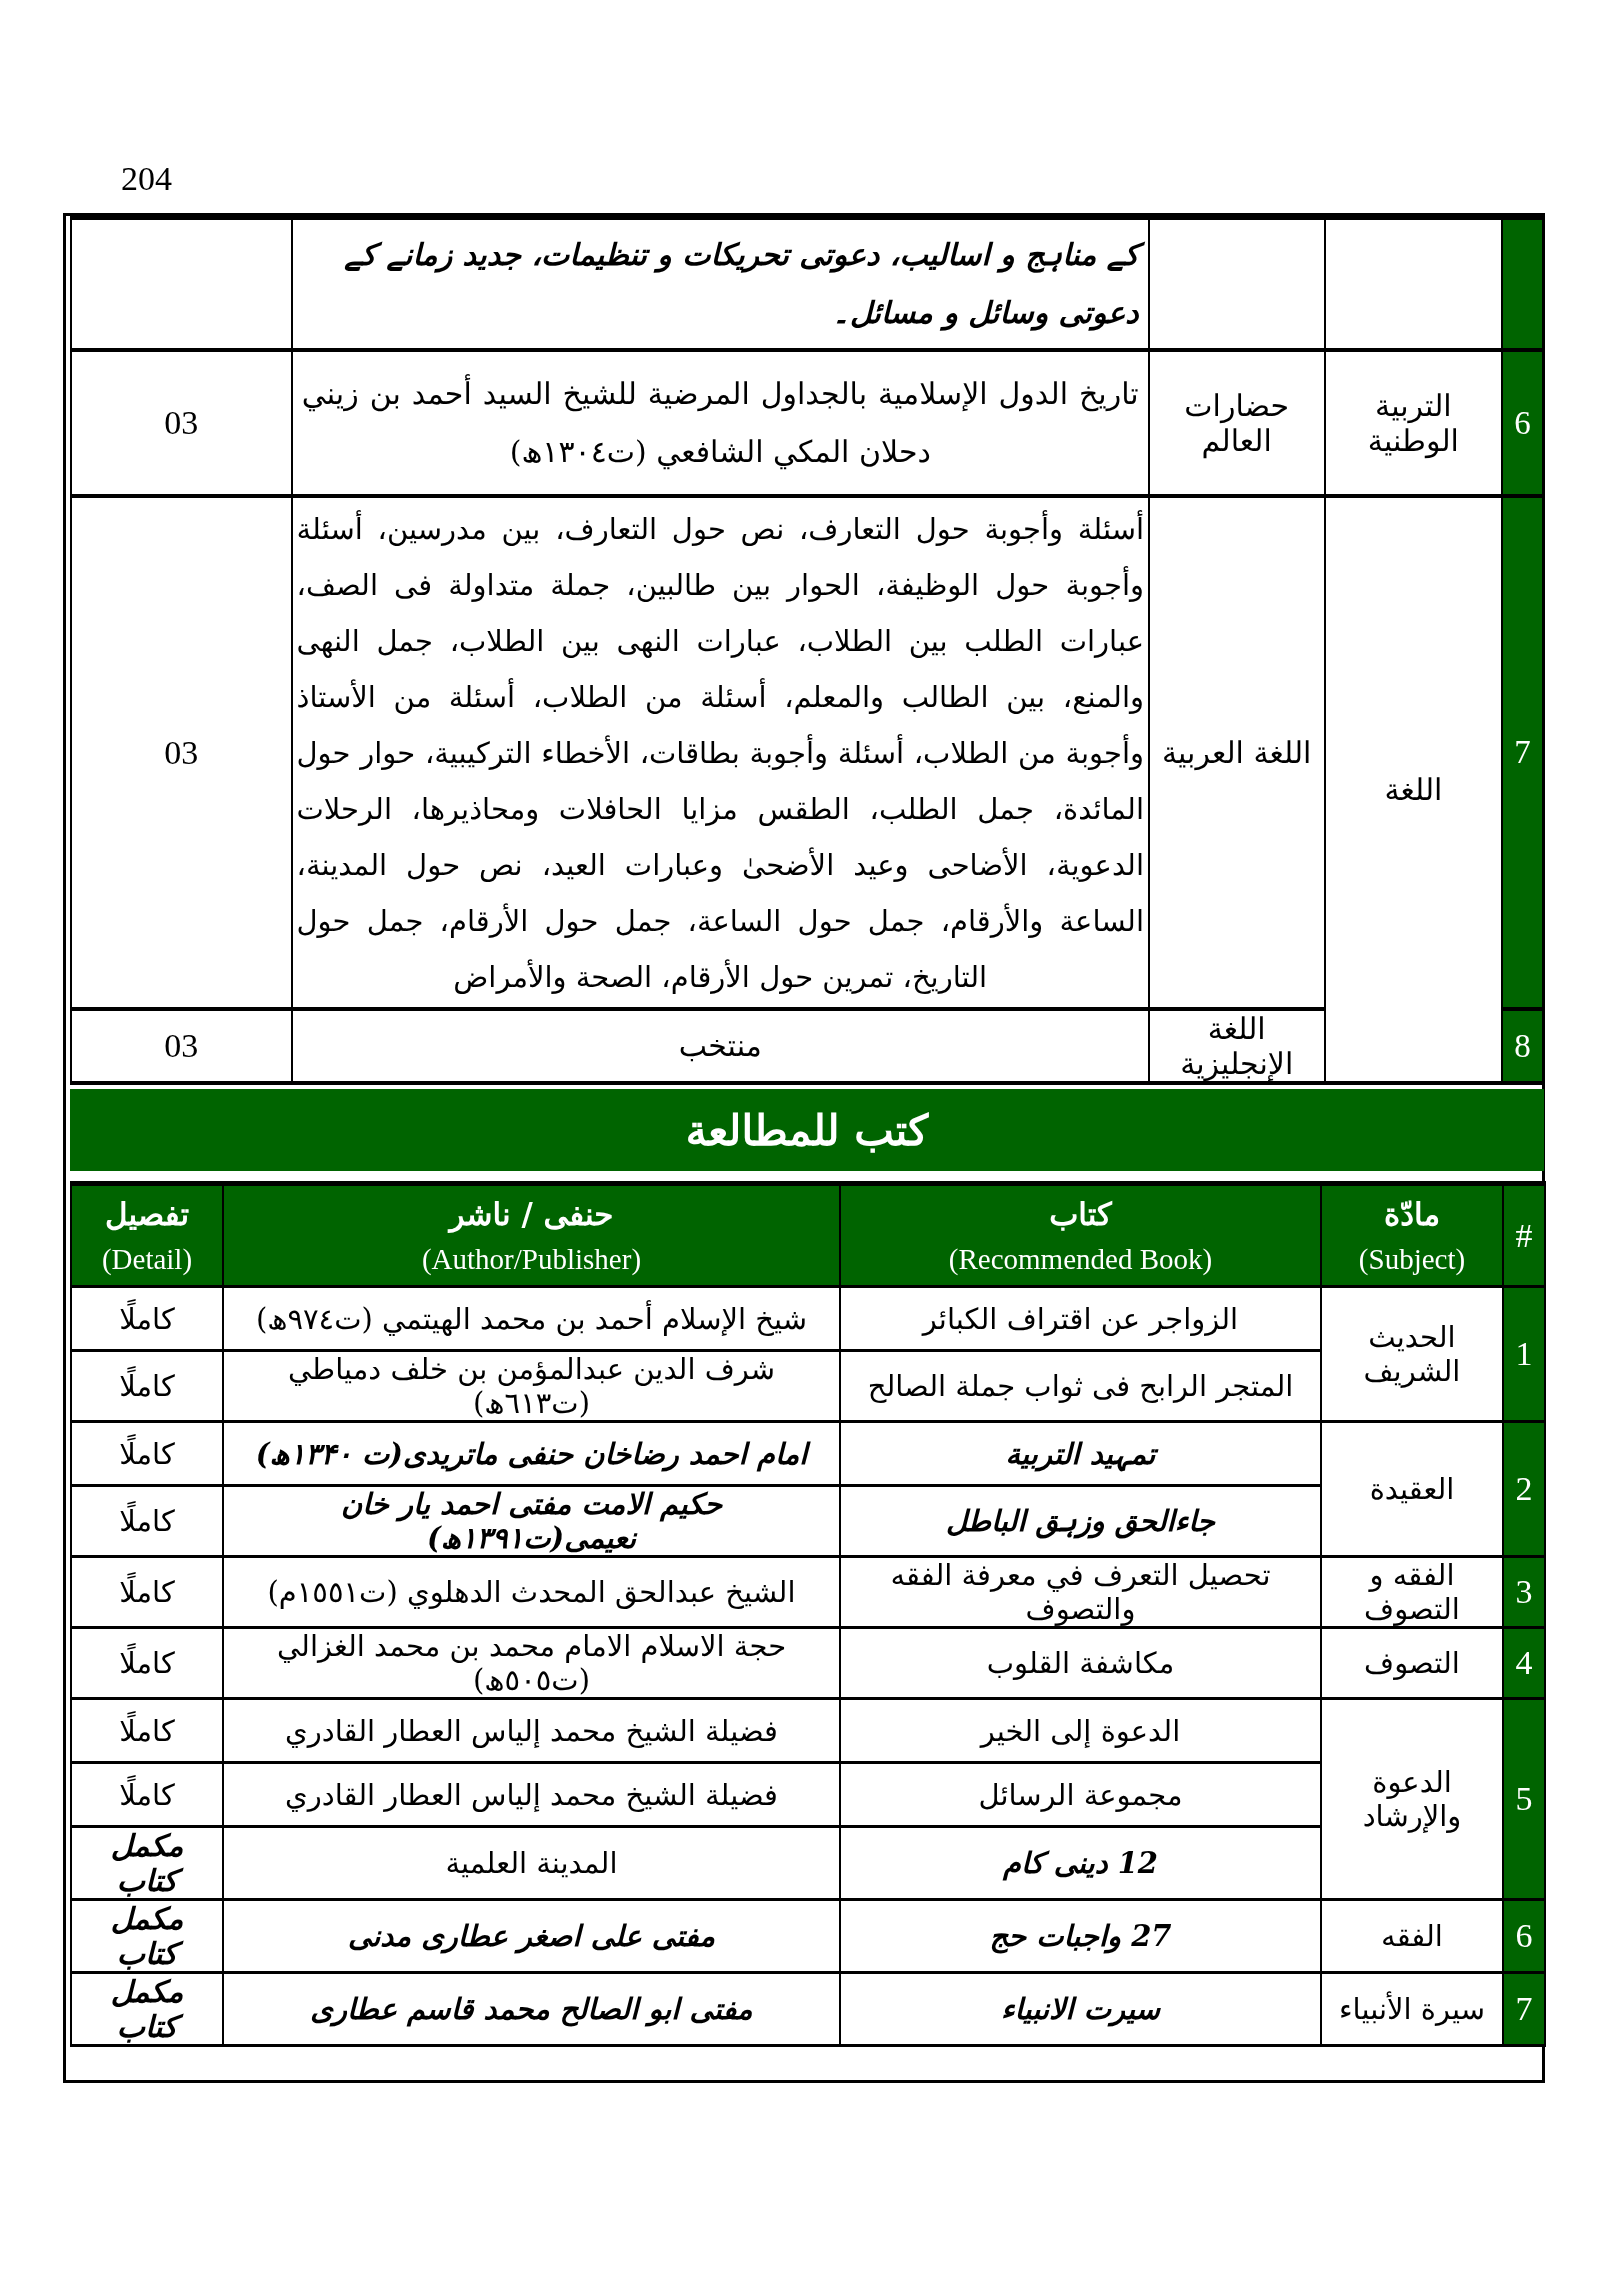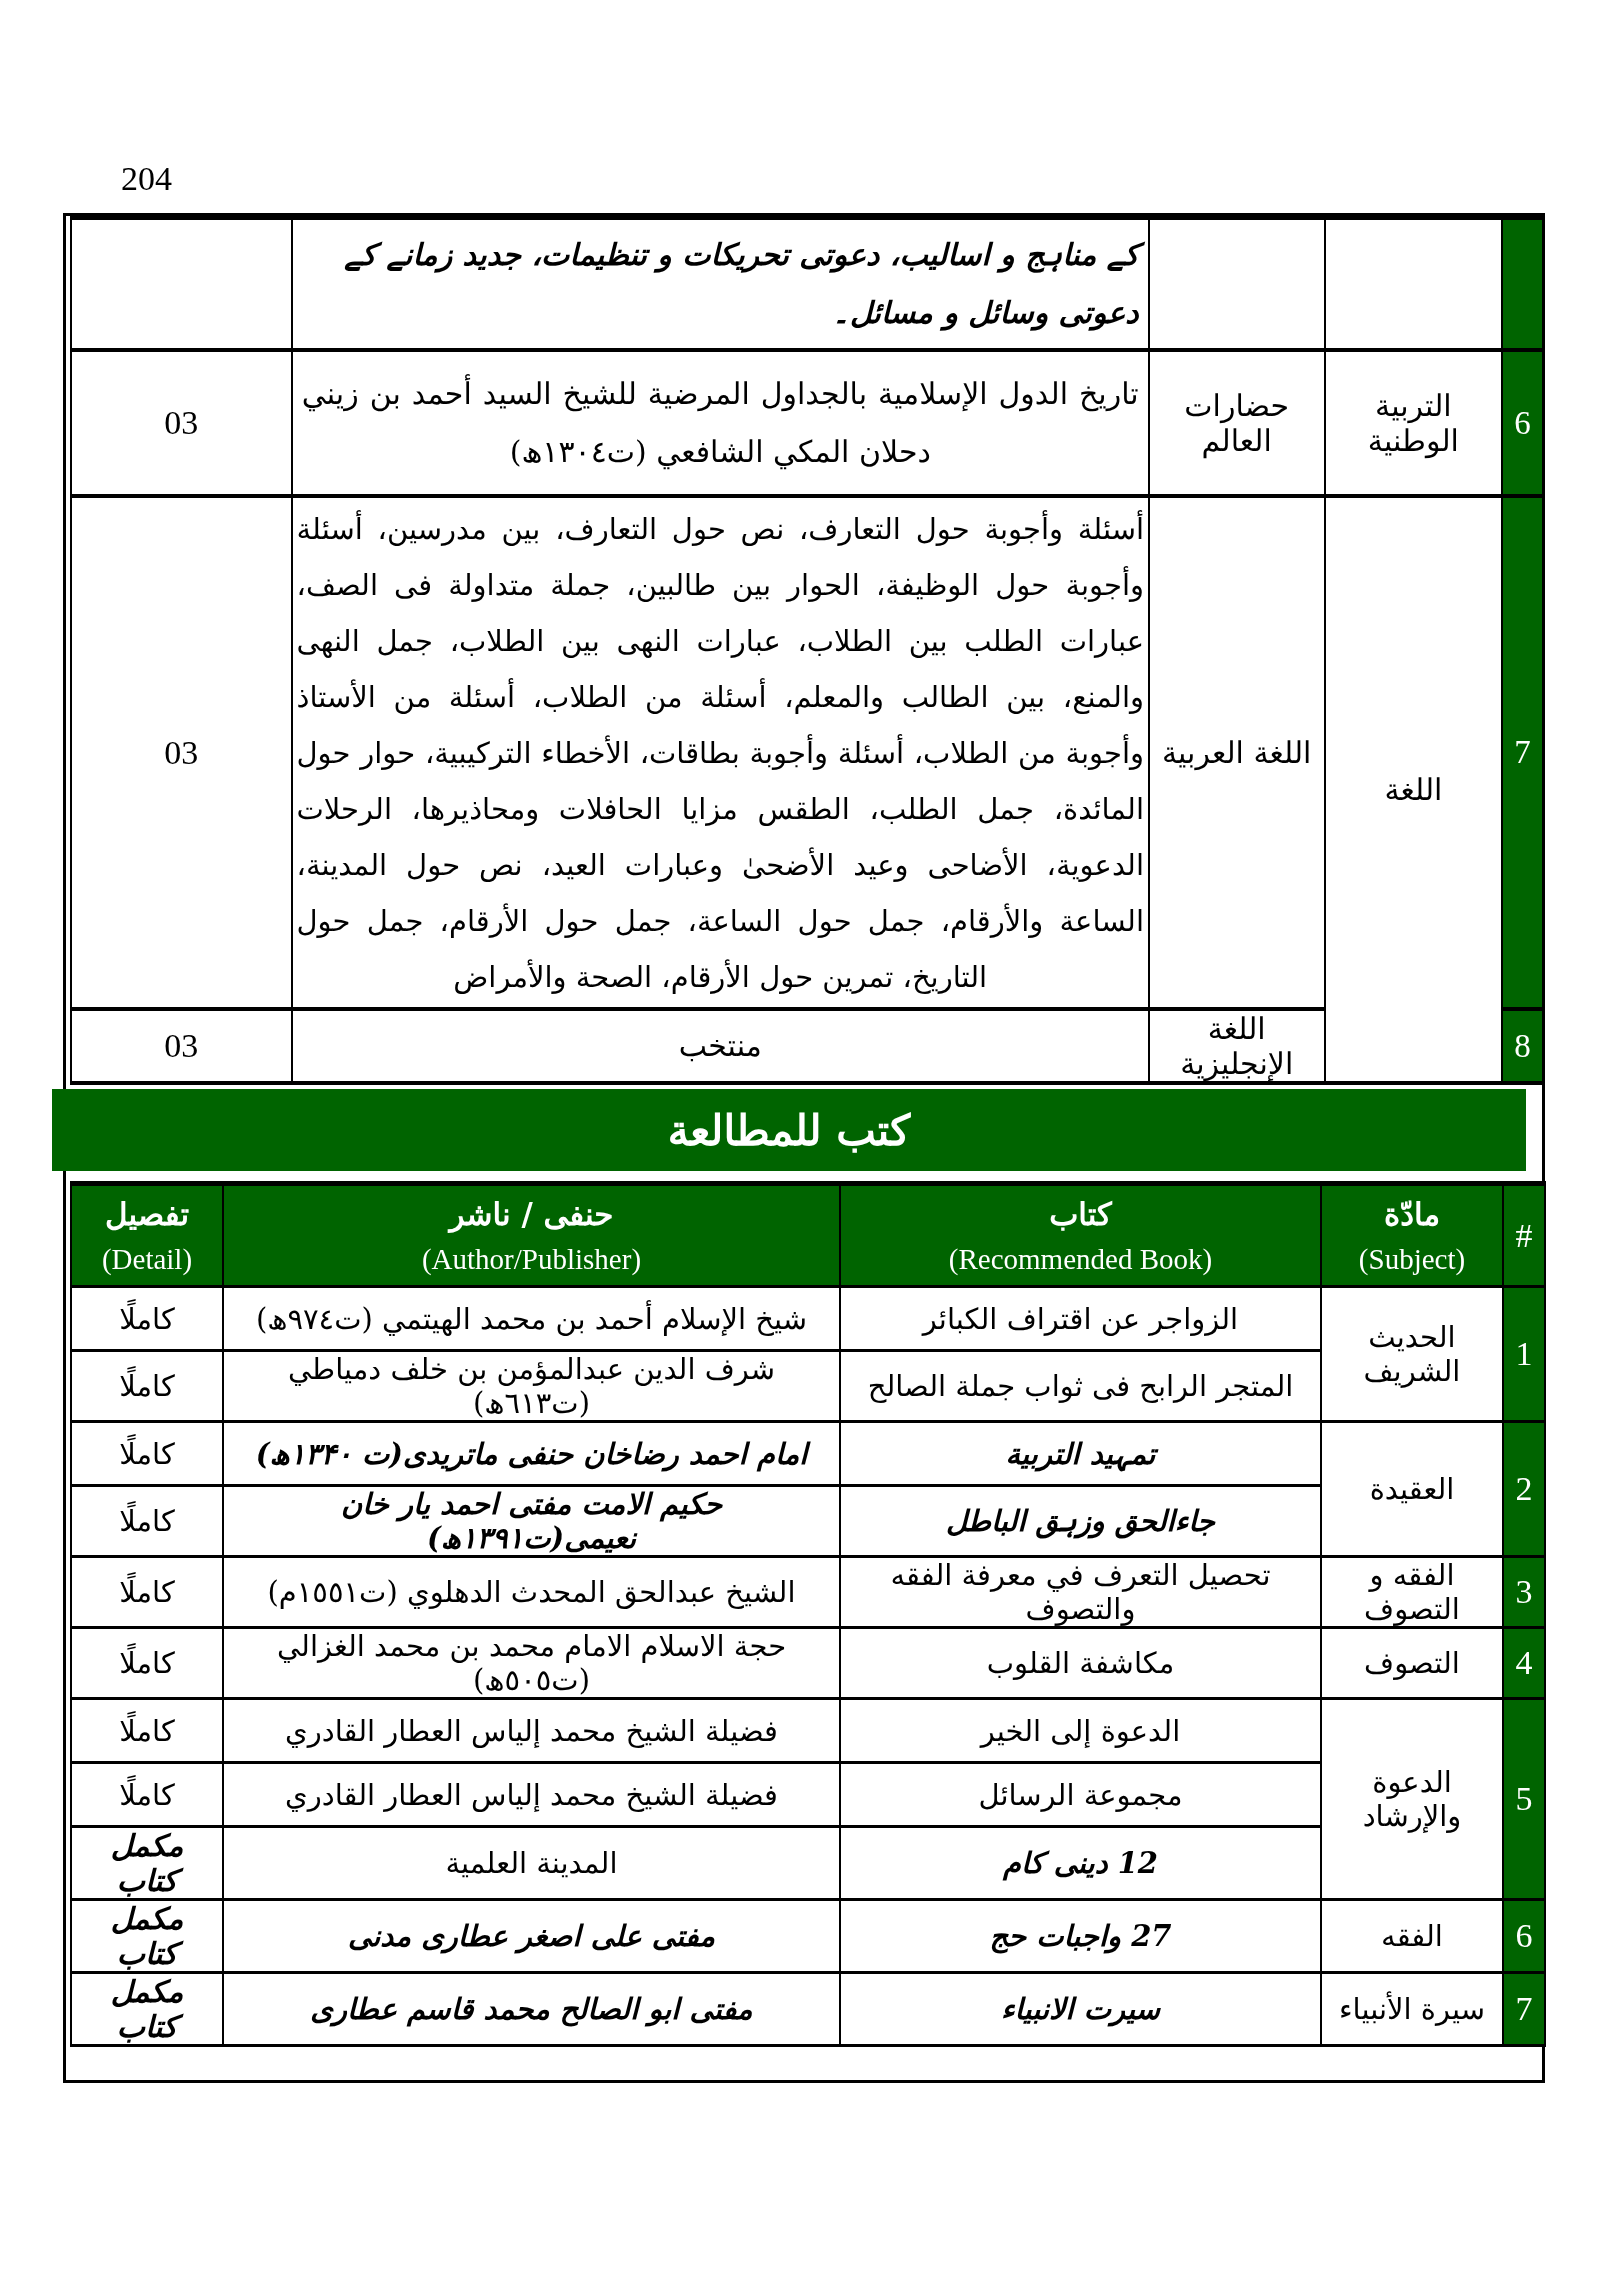--- a/index.html
+++ b/index.html
@@ -19,21 +19,21 @@
   .t1 tr > * { border-top-width: 4.6px; border-bottom-width: 4.6px; }
   .num { background: #006400; color: #fff; font-family: "Liberation Serif", serif; font-size: 33px;
          padding: 0; }
   .subj { font-size: 30px; }
   .course { font-size: 30px; }
   .book { font-size: 30px; line-height: 58px; text-align: justify; text-align-last: center; }
   .book.urdu { font-style: italic; font-weight: bold; text-align: right; text-align-last: right; }
   .credits { font-family: "Liberation Serif", serif; font-size: 34px; direction: ltr; }
   .arabic-para { font-size: 29px; line-height: 56px; text-align: justify; text-align-last: center;
                  padding: 2.6px 3.9px; }
-  .banner { position: absolute; left: 52px; top: 1089px; width: 1474px; height: 82px;
+  .banner { position: absolute; left: 70px; top: 1089px; width: 1474px; height: 82px;
             background: #006400; color: #fff; font-size: 42px; font-weight: bold;
             display: flex; align-items: center; justify-content: center; direction: rtl; }
   .t2 { left: 70px; top: 1181px; width: 1474px; }
   .t2 th { background: #006400; color: #fff; font-weight: normal; height: 103px;
            border-top-width: 5.2px; border-bottom-width: 3.9px; }
   .t2 th .ar { display: block; font-size: 31px; font-weight: bold; line-height: 47px; }
   .t2 th .en { display: block; font-size: 29px; font-family: "Liberation Serif", serif; line-height: 42px; direction: ltr; }
   .t2 th.hash { font-family: "Liberation Serif", serif; font-size: 34px; padding: 0; }
   .t2 td { font-size: 29px; height: 64px; border-top-width: 3.9px; border-bottom-width: 3.9px; }
   .t2 td.num { font-size: 34px; }

